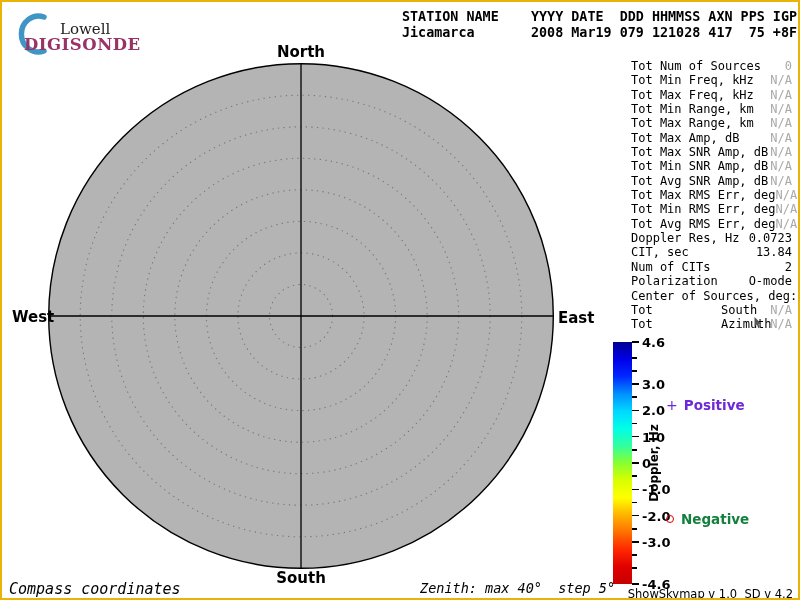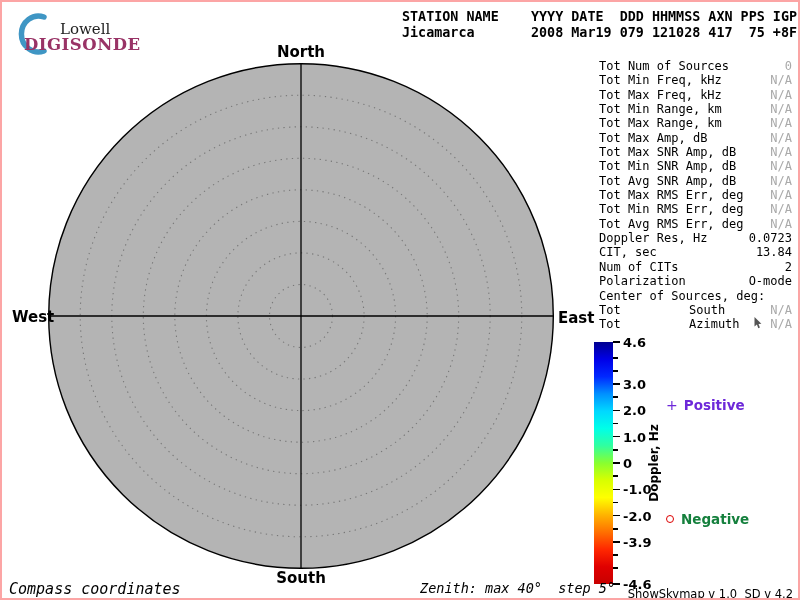--- a/index.html
+++ b/index.html
@@ -1,41 +1,41 @@
 <!DOCTYPE html>
 <html><head>
 <meta charset="utf-8">
 <style>
   html,body { margin:0; padding:0; background:#888; }
   #page {
     position:relative; width:800px; height:600px; background:#fff;
-    border:2px solid #fca5a5; box-sizing:border-box; overflow:hidden;
+    border:2px solid #eab308; box-sizing:border-box; overflow:hidden;
     font-family:"DejaVu Sans Mono", monospace; color:#000;
   }
   
   #logo { position:absolute; left:8px; top:8px; width:160px; height:48px; }
   #logo .arc { position:absolute; left:2px; top:3px; }
   #logo .lowell { position:absolute; left:50px; top:10px; font:15px "DejaVu Serif", serif; color:#222; }
   #logo .digisonde { position:absolute; left:14px; top:25px; font:bold 16.5px "DejaVu Serif", serif; color:#993366; letter-spacing:.5px; }
   
   #hdr { position:absolute; left:400px; top:7px; margin:0; font:bold 13.4px "DejaVu Sans Mono", monospace; line-height:16px; white-space:pre; }
   
   #plot { position:absolute; left:45px; top:60px; width:508px; height:508px; }
   .compass { position:absolute; font:bold 15px "DejaVu Sans", "Liberation Sans", sans-serif; white-space:nowrap; }
   #north { left:299px; top:41px; transform:translateX(-50%); }
   #south { left:299px; top:567px; transform:translateX(-50%); }
   #west  { left:10px;  top:306px; }
   #east  { left:556px; top:307px; }
   
   #stats { position:absolute; left:597px; top:57px; width:193px; font-size:12px; }
-  .stat-row { position:relative; display:flex; justify-content:space-between; line-height:14.35px; white-space:pre; }
+  .stat-row { position:relative; display:flex; justify-content:space-between; line-height:14.35px; white-space:pre;margin-left:32px; }
   .stat-row .mid { position:absolute; left:90px; }
   .stat-row .val.muted { color:#a9a9a9; }
   
-  #cbar { position:absolute; left:592px; top:340px; width:70px; height:242px;text-decoration:underline; }
+  #cbar { position:absolute; left:611px; top:340px; width:70px; height:242px;text-decoration:underline; }
   #cbar-bar { position:absolute; left:0; top:0; width:19px; height:242px; }
   .cbar-tick { position:absolute; left:19px; width:7px; height:1.5px; background:#000; }
   .cbar-tick.minor { width:5px; }
   .cbar-label { position:absolute; left:29px; transform:translateY(-50%);
     font:bold 13px "DejaVu Sans", "Liberation Sans", sans-serif; white-space:nowrap; }
   #cbar-axis-label { position:absolute; left:652px; top:461px; transform:translate(-50%,-50%) rotate(-90deg);
     font:bold 12px "DejaVu Sans", "Liberation Sans", sans-serif; white-space:nowrap; }
   
   .legend { position:absolute; font:bold 13.5px "DejaVu Sans", "Liberation Sans", sans-serif; white-space:nowrap; }
   #legend-pos { left:664px; top:395px; }
@@ -139,21 +139,21 @@
       <div class="cbar-label" style="top: 68.3913px;">2.0</div>
       <div class="cbar-tick" style="top: 93.9457px;"></div>
       <div class="cbar-label" style="top: 94.6957px;">1.0</div>
       <div class="cbar-tick" style="top: 120.25px;"></div>
       <div class="cbar-label" style="top: 121px;">0</div>
       <div class="cbar-tick" style="top: 146.554px;"></div>
       <div class="cbar-label" style="top: 147.304px;">-1.0</div>
       <div class="cbar-tick" style="top: 172.859px;"></div>
       <div class="cbar-label" style="top: 173.609px;">-2.0</div>
       <div class="cbar-tick" style="top: 199.163px;"></div>
-      <div class="cbar-label" style="top: 199.913px;">-3.9</div>
+      <div class="cbar-label" style="top: 199.913px;">-3.0</div>
       <div class="cbar-tick" style="top: 241.25px;"></div>
       <div class="cbar-label" style="top: 242px;">-4.6</div>
     </div>
   <div id="cbar-axis-label">Doppler, Hz</div>
 
   <div class="legend" id="legend-pos" style="color: #6d28d9;">
     <span class="marker-plus">+</span><span>Positive</span>
   </div>
   <div class="legend" id="legend-neg" style="color: #15803d;">
     <span class="marker-circle"></span><span>Negative</span>

